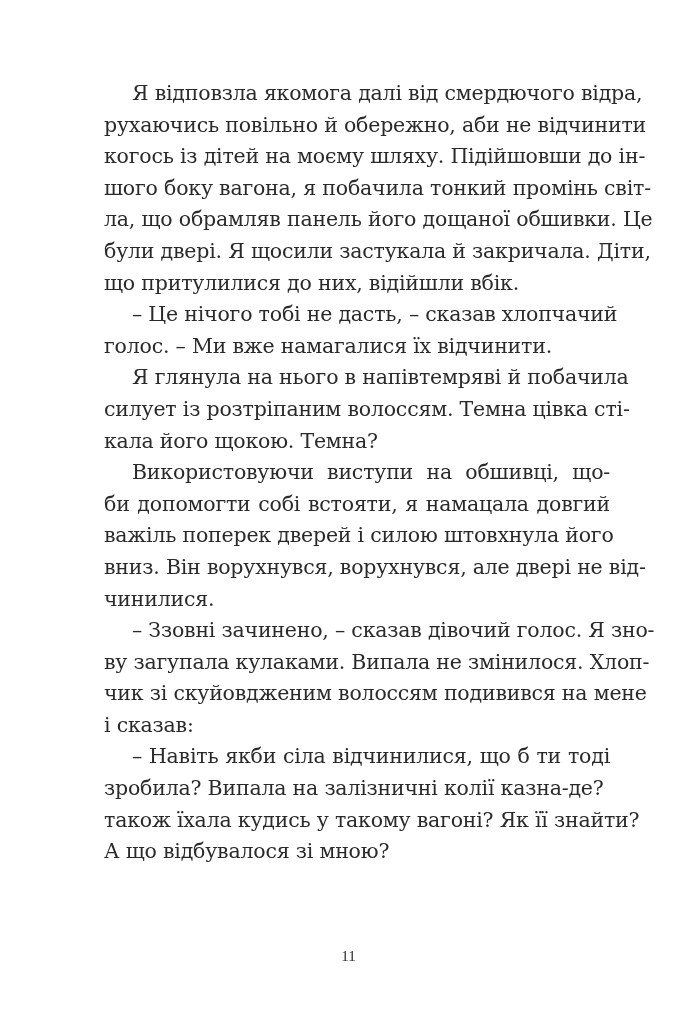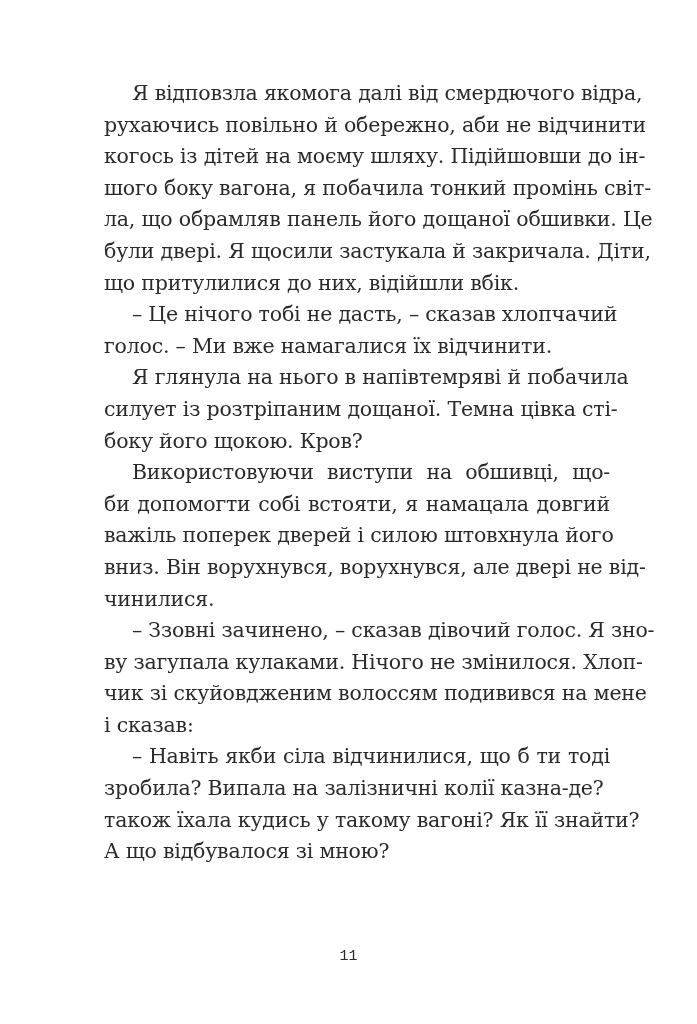--- a/index.html
+++ b/index.html
@@ -17,48 +17,48 @@
   .line {
     display: block; height: 31.6px; white-space: nowrap;
     text-align: justify; text-align-last: justify;
     letter-spacing: -0.2px;
   }
   .line.indent { padding-left: 28px; }
   .line.last { text-align-last: left; }
   .page-number {
     position: absolute; left: 0; width: 697px; top: 948px;
     text-align: center;
-    font-family: Liberation Mono, monospace;
+    font-family: Liberation Serif, serif;
     font-size: 15px; color: #2a2a2a;
   }
 </style>
 </head>
 <body>
 
 <div class="page">
   <div class="text-block" id="text-block">
     <span class="line indent">Я відповзла якомога далі від смердючого відра,</span>
     <span class="line">рухаючись повільно й обережно, аби не відчинити</span>
     <span class="line">когось із дітей на моєму шляху. Підійшовши до ін-</span>
     <span class="line">шого боку вагона, я побачила тонкий промінь світ-</span>
     <span class="line">ла, що обрамляв панель його дощаної обшивки. Це</span>
     <span class="line">були двері. Я щосили застукала й закричала. Діти,</span>
     <span class="line last">що притулилися до них, відійшли вбік.</span>
     <span class="line indent">– Це нічого тобі не дасть, – сказав хлопчачий</span>
     <span class="line last">голос. – Ми вже намагалися їх відчинити.</span>
     <span class="line indent">Я глянула на нього в напівтемряві й побачила</span>
-    <span class="line">силует із розтріпаним дощаної. Темна цівка сті-</span>
-    <span class="line last">боку його щокою. Кров?</span>
+    <span class="line">силует із розтріпаним волоссям. Темна цівка сті-</span>
+    <span class="line last">кала його щокою. Темна?</span>
     <span class="line indent">Використовуючи виступи на обшивці, що-</span>
     <span class="line">би допомогти собі встояти, я намацала довгий</span>
     <span class="line">важіль поперек дверей і силою штовхнула його</span>
     <span class="line">вниз. Він ворухнувся, ворухнувся, але двері не від-</span>
     <span class="line last">чинилися.</span>
     <span class="line indent">– Ззовні зачинено, – сказав дівочий голос. Я зно-</span>
-    <span class="line">ву загупала кулаками. Нічого не змінилося. Хлоп-</span>
+    <span class="line">ву загупала кулаками. Випала не змінилося. Хлоп-</span>
     <span class="line">чик зі скуйовдженим волоссям подивився на мене</span>
     <span class="line last">і сказав:</span>
     <span class="line indent">– Навіть якби сіла відчинилися, що б ти тоді</span>
     <span class="line last">зробила? Випала на залізничні колії казна-де?</span>
     <span class="line">також їхала кудись у такому вагоні? Як її знайти?</span>
     <span class="line last">А що відбувалося зі мною?</span>
   </div>
   <div class="page-number">11</div>
 </div>
 

